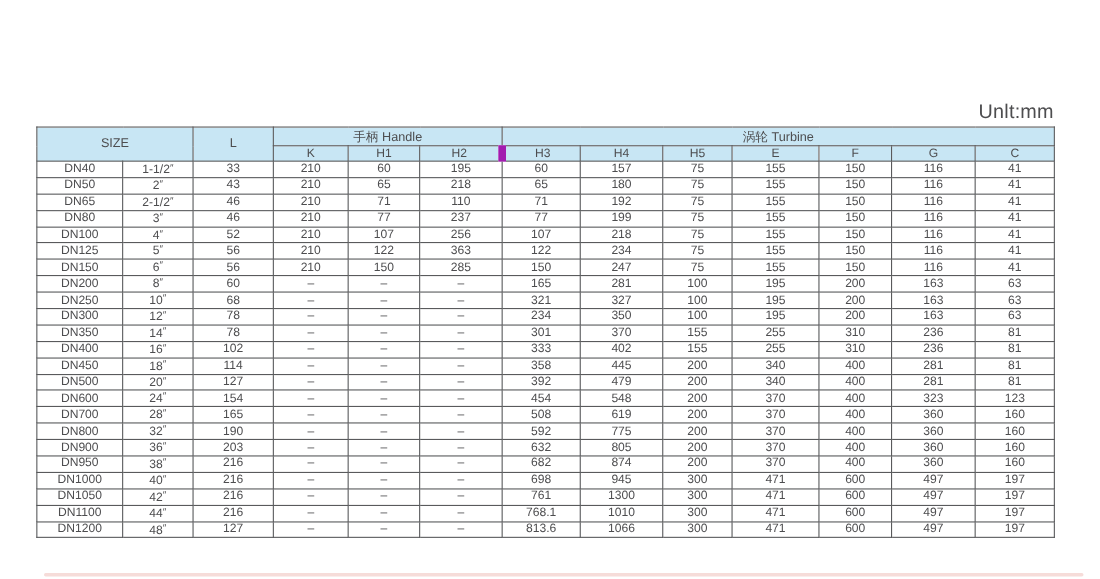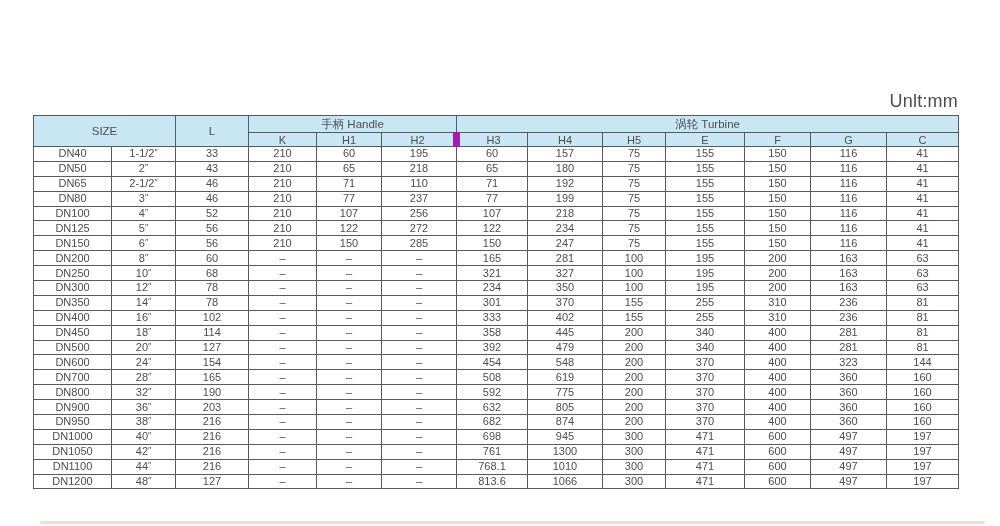--- a/index.html
+++ b/index.html
@@ -179,21 +179,21 @@
           <td>150</td>
           <td>116</td>
           <td>41</td>
         </tr>
         <tr>
           <td>DN125</td>
           <td>5<span class="prime">″</span></td>
           <td>56</td>
           <td>210</td>
           <td>122</td>
-          <td>272</td>
+          <td>363</td>
           <td>122</td>
           <td>234</td>
           <td>75</td>
           <td>155</td>
           <td>150</td>
           <td>116</td>
           <td>41</td>
         </tr>
         <tr>
           <td>DN150</td>
@@ -321,21 +321,21 @@
           <td>154</td>
           <td>–</td>
           <td>–</td>
           <td>–</td>
           <td>454</td>
           <td>548</td>
           <td>200</td>
           <td>370</td>
           <td>400</td>
           <td>323</td>
-          <td>144</td>
+          <td>123</td>
         </tr>
         <tr>
           <td>DN700</td>
           <td>28<span class="prime">″</span></td>
           <td>165</td>
           <td>–</td>
           <td>–</td>
           <td>–</td>
           <td>508</td>
           <td>619</td>

